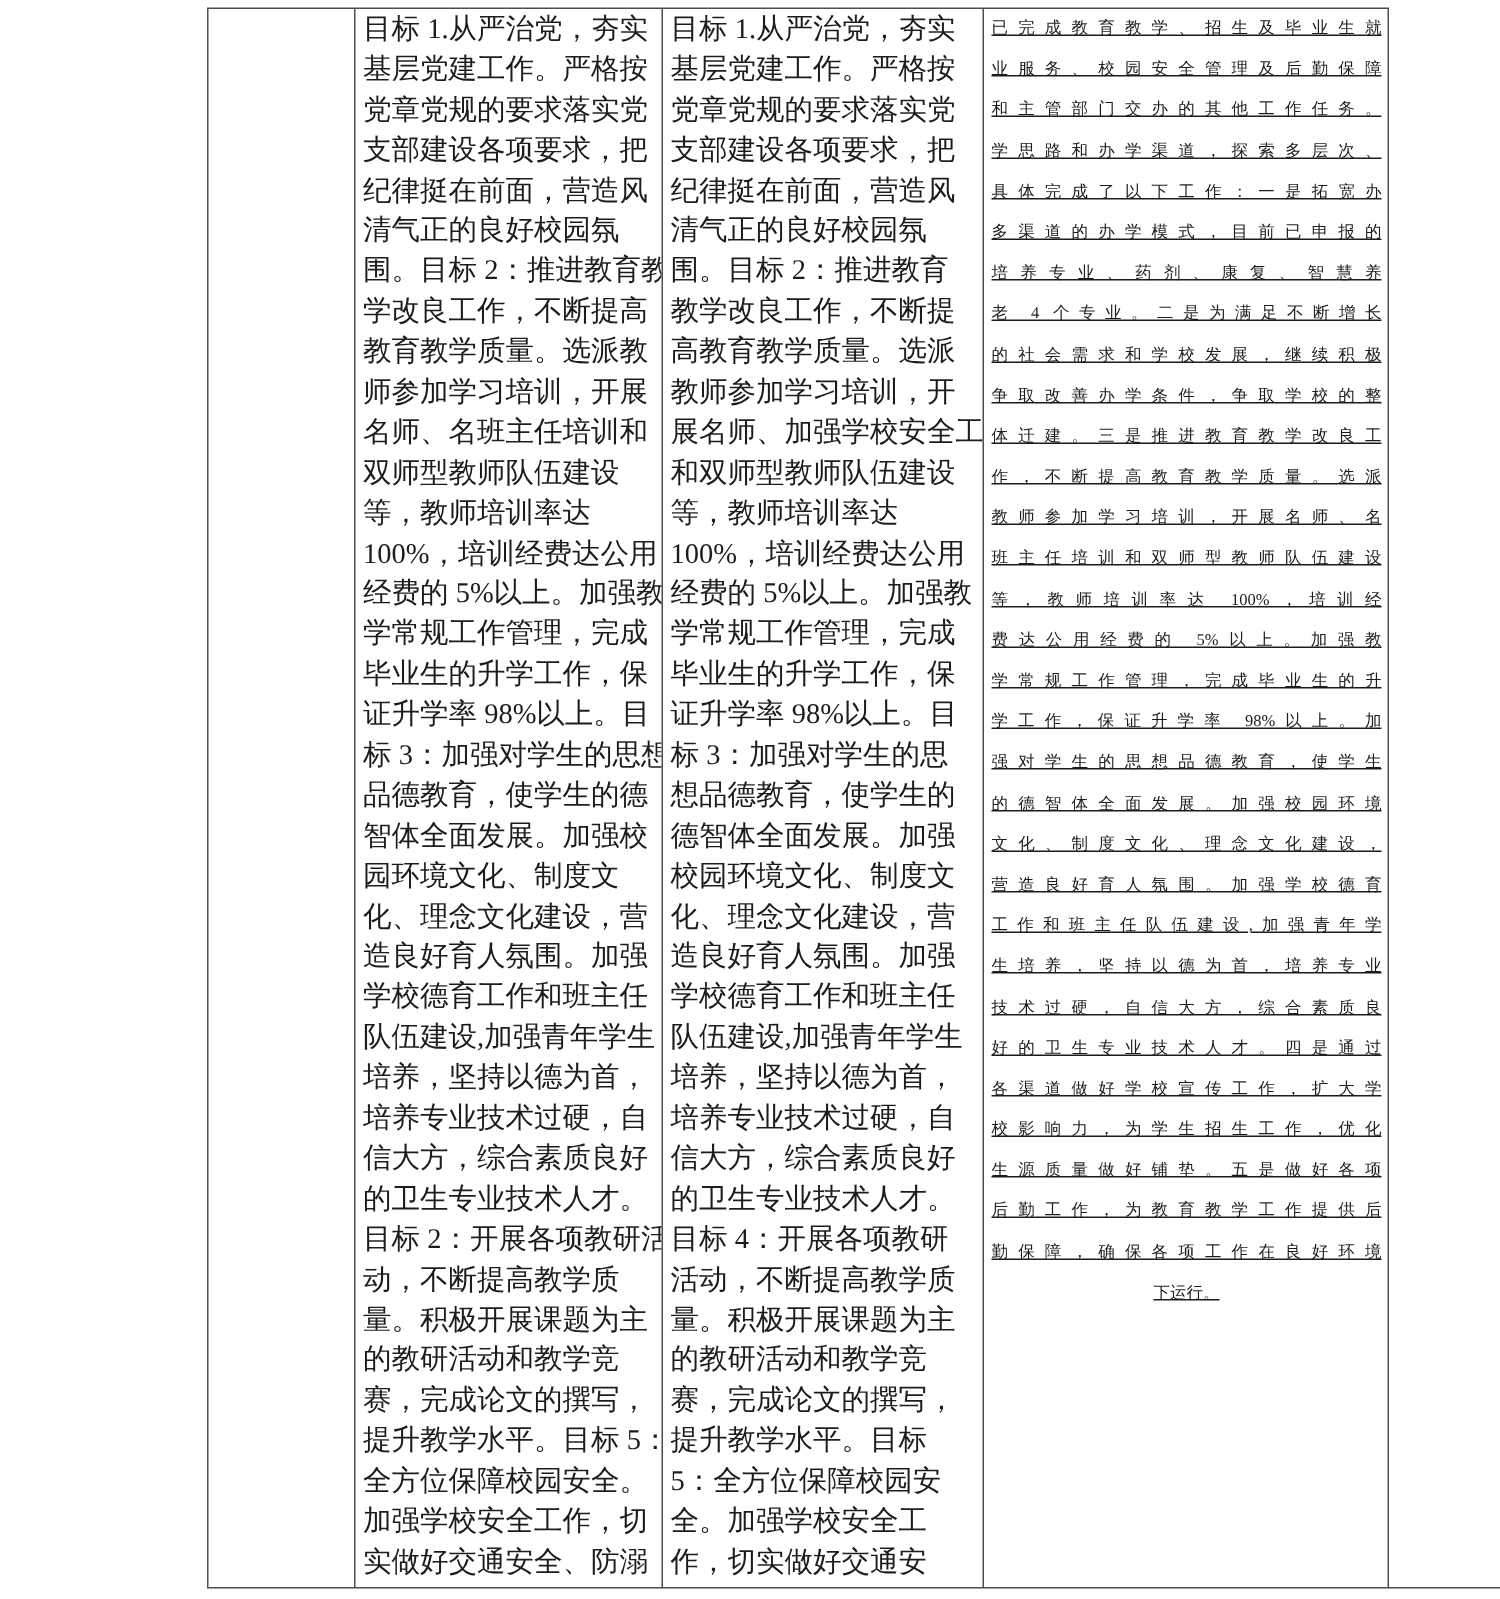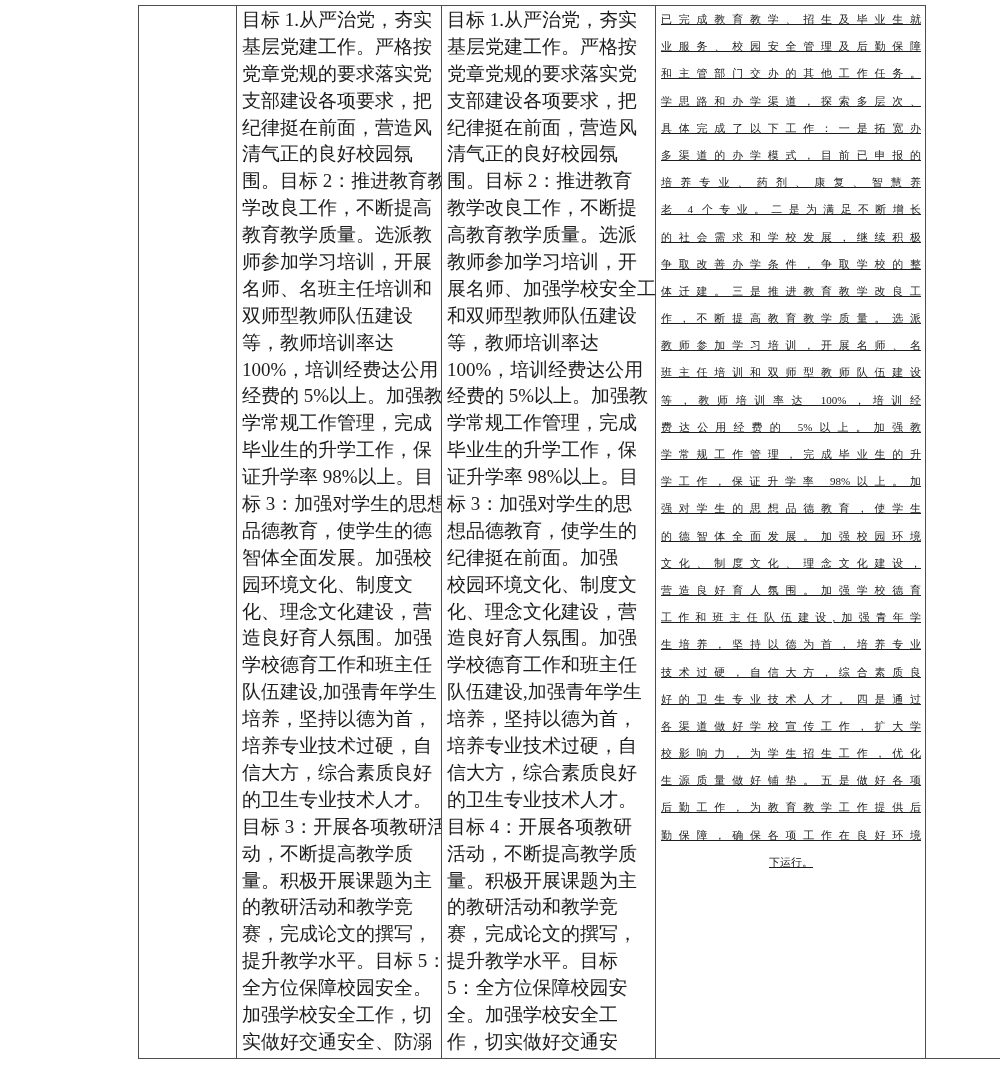--- a/index.html
+++ b/index.html
@@ -121,21 +121,21 @@
         <div class="line">智体全面发展。加强校</div>
         <div class="line">园环境文化、制度文</div>
         <div class="line">化、理念文化建设，营</div>
         <div class="line">造良好育人氛围。加强</div>
         <div class="line">学校德育工作和班主任</div>
         <div class="line">队伍建设,加强青年学生</div>
         <div class="line">培养，坚持以德为首，</div>
         <div class="line">培养专业技术过硬，自</div>
         <div class="line">信大方，综合素质良好</div>
         <div class="line">的卫生专业技术人才。</div>
-        <div class="line">目标 3：开展各项教研活</div>
+        <div class="line">目标 2：开展各项教研活</div>
         <div class="line">动，不断提高教学质</div>
         <div class="line">量。积极开展课题为主</div>
         <div class="line">的教研活动和教学竞</div>
         <div class="line">赛，完成论文的撰写，</div>
         <div class="line">提升教学水平。目标 5：</div>
         <div class="line">全方位保障校园安全。</div>
         <div class="line">加强学校安全工作，切</div>
         <div class="line">实做好交通安全、防溺</div>
       </div>
 
@@ -153,21 +153,21 @@
         <div class="line">展名师、加强学校安全工</div>
         <div class="line">和双师型教师队伍建设</div>
         <div class="line">等，教师培训率达</div>
         <div class="line">100%，培训经费达公用</div>
         <div class="line">经费的 5%以上。加强教</div>
         <div class="line">学常规工作管理，完成</div>
         <div class="line">毕业生的升学工作，保</div>
         <div class="line">证升学率 98%以上。目</div>
         <div class="line">标 3：加强对学生的思</div>
         <div class="line">想品德教育，使学生的</div>
-        <div class="line">纪律挺在前面。加强</div>
+        <div class="line">德智体全面发展。加强</div>
         <div class="line">校园环境文化、制度文</div>
         <div class="line">化、理念文化建设，营</div>
         <div class="line">造良好育人氛围。加强</div>
         <div class="line">学校德育工作和班主任</div>
         <div class="line">队伍建设,加强青年学生</div>
         <div class="line">培养，坚持以德为首，</div>
         <div class="line">培养专业技术过硬，自</div>
         <div class="line">信大方，综合素质良好</div>
         <div class="line">的卫生专业技术人才。</div>
         <div class="line">目标 4：开展各项教研</div>

